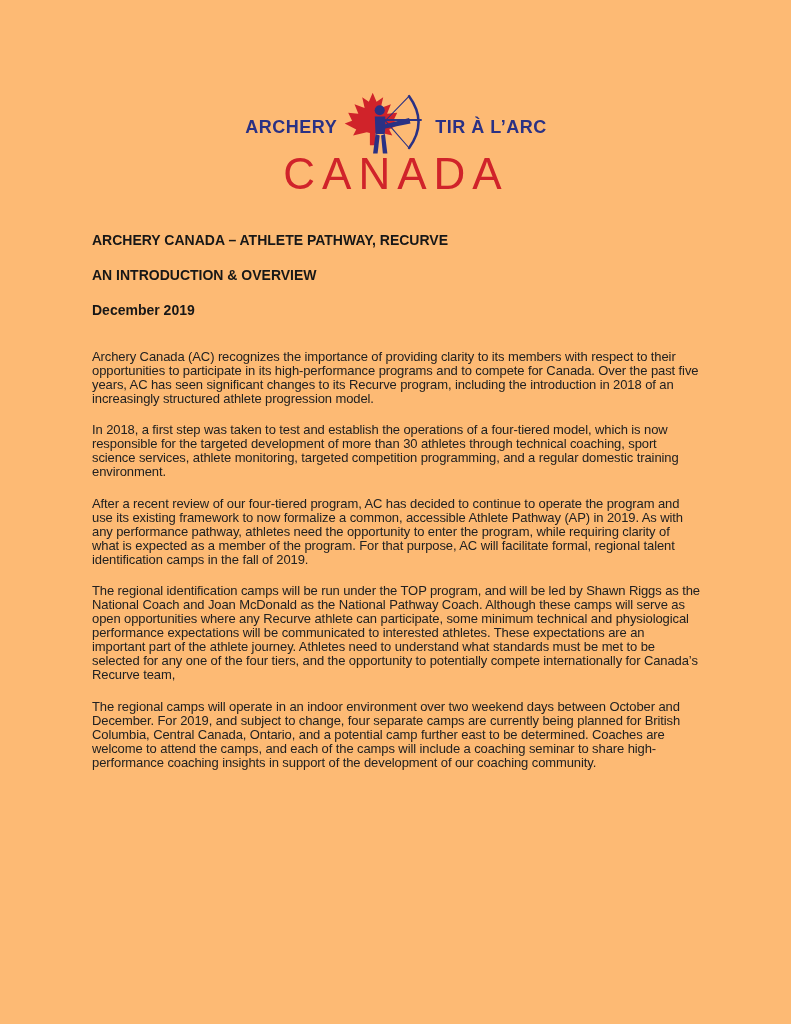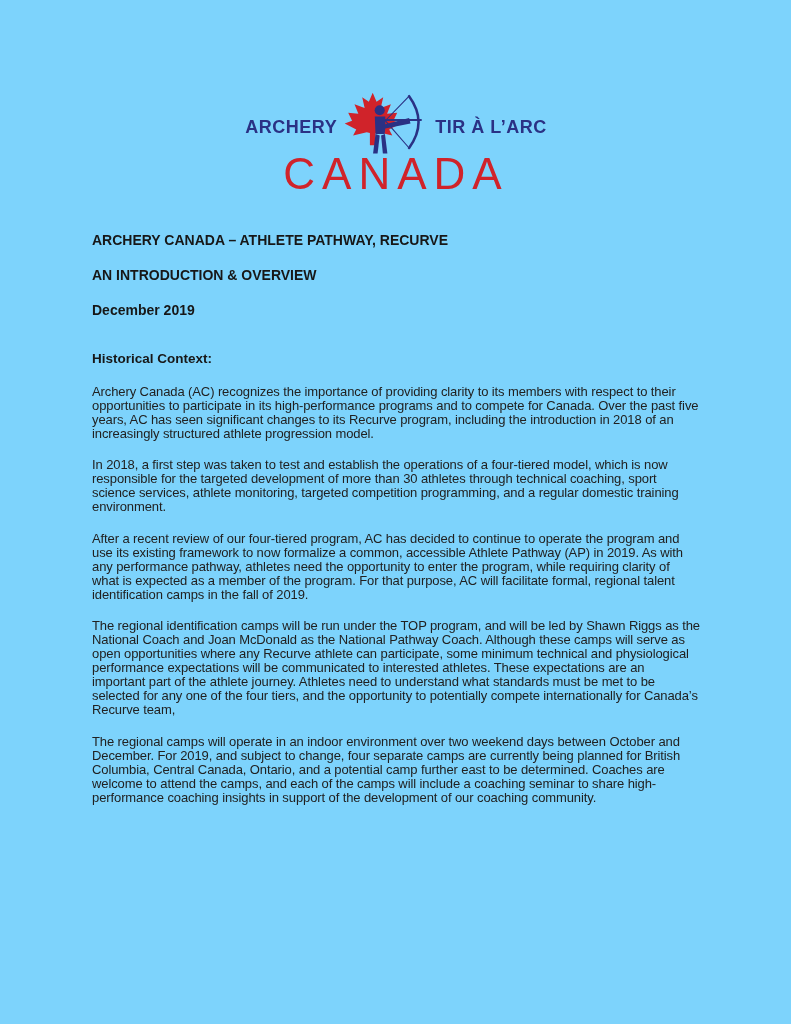--- a/index.html
+++ b/index.html
@@ -7,21 +7,21 @@
   body {
     width: 791px;
     height: 1024px;
     font-family: "Liberation Sans", sans-serif;
     color: #1d1d1d;
     overflow: hidden;
   }
   .page {
     width: 791px;
     height: 1024px;
-    background: #7dd3fc;
+    background: #fdba74;
     padding: 92px 91px 0 92px;
   }
   
   .logo {
     display: flex;
     flex-direction: column;
     align-items: center;
     margin-bottom: 36px;
     user-select: none;
   }
@@ -106,21 +106,20 @@
     <div class="logo-canada">CANADA</div>
   </header>
 
   <div class="titles">
     <p class="doc-title">ARCHERY CANADA – ATHLETE PATHWAY, RECURVE</p>
     <p class="doc-title">AN INTRODUCTION &amp; OVERVIEW</p>
     <p class="doc-title">December 2019</p>
   </div>
 
   <div class="content">
-    <h2>Historical Context:</h2>
     <p>Archery Canada (AC) recognizes the importance of providing clarity to its members with respect to their opportunities to participate in its high-performance programs and to compete for Canada. Over the past five years, AC has seen significant changes to its Recurve program, including the introduction in 2018 of an increasingly structured athlete progression model.</p>
     <p>In 2018, a first step was taken to test and establish the operations of a four-tiered model, which is now responsible for the targeted development of more than 30 athletes through technical coaching, sport science services, athlete monitoring, targeted competition programming, and a regular domestic training environment.</p>
 
     <p>After a recent review of our four-tiered program, AC has decided to continue to operate the program and use its existing framework to now formalize a common, accessible Athlete Pathway (AP) in 2019. As with any performance pathway, athletes need the opportunity to enter the program, while requiring clarity of what is expected as a member of the program. For that purpose, AC will facilitate formal, regional talent identification camps in the fall of 2019.</p>
     <p>The regional identification camps will be run under the TOP program, and will be led by Shawn Riggs as the National Coach and Joan McDonald as the National Pathway Coach. Although these camps will serve as open opportunities where any Recurve athlete can participate, some minimum technical and physiological performance expectations will be communicated to interested athletes. These expectations are an important part of the athlete journey.  Athletes need to understand what standards must be met to be selected for any one of the four tiers, and the opportunity to potentially compete internationally for Canada’s Recurve team,</p>
     <p>The regional camps will operate in an indoor environment over two weekend days between October and December. For 2019, and subject to change, four separate camps are currently being planned for British Columbia, Central Canada, Ontario, and a potential camp further east to be determined. Coaches are welcome to attend the camps, and each of the camps will include a coaching seminar to share high-performance coaching insights in support of the development of our coaching community.</p>
   </div>
 
 </div>
 

